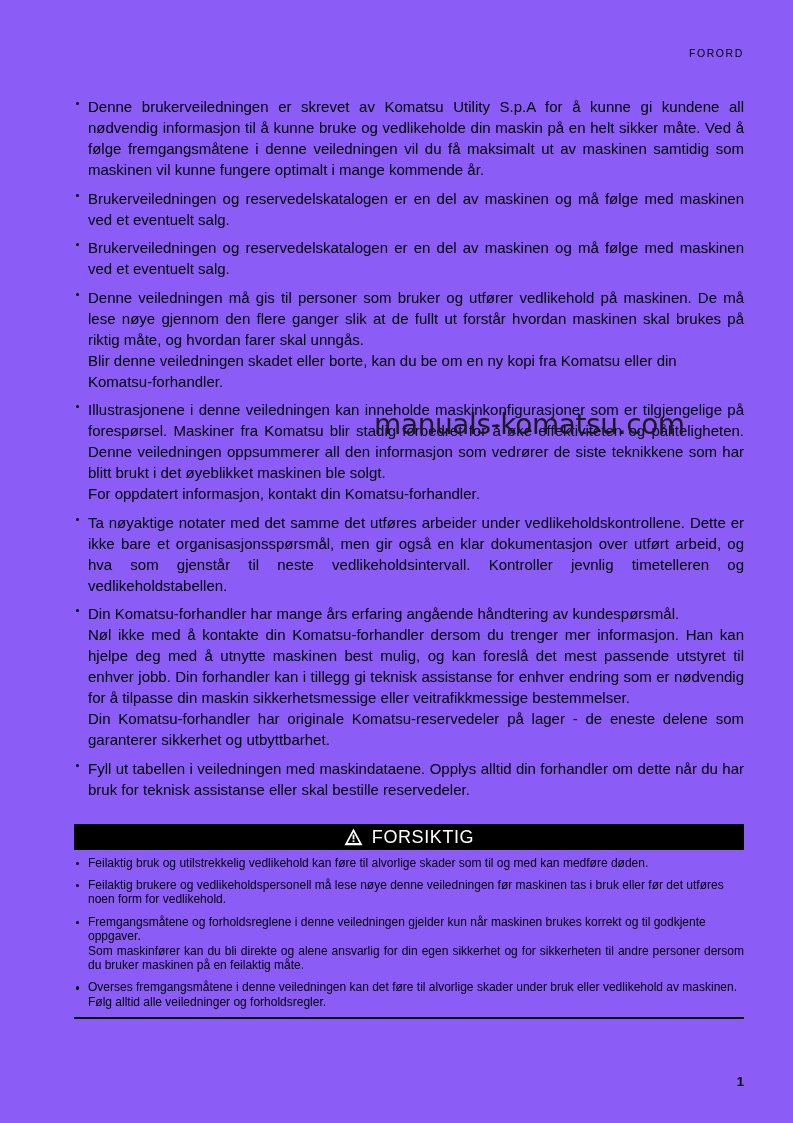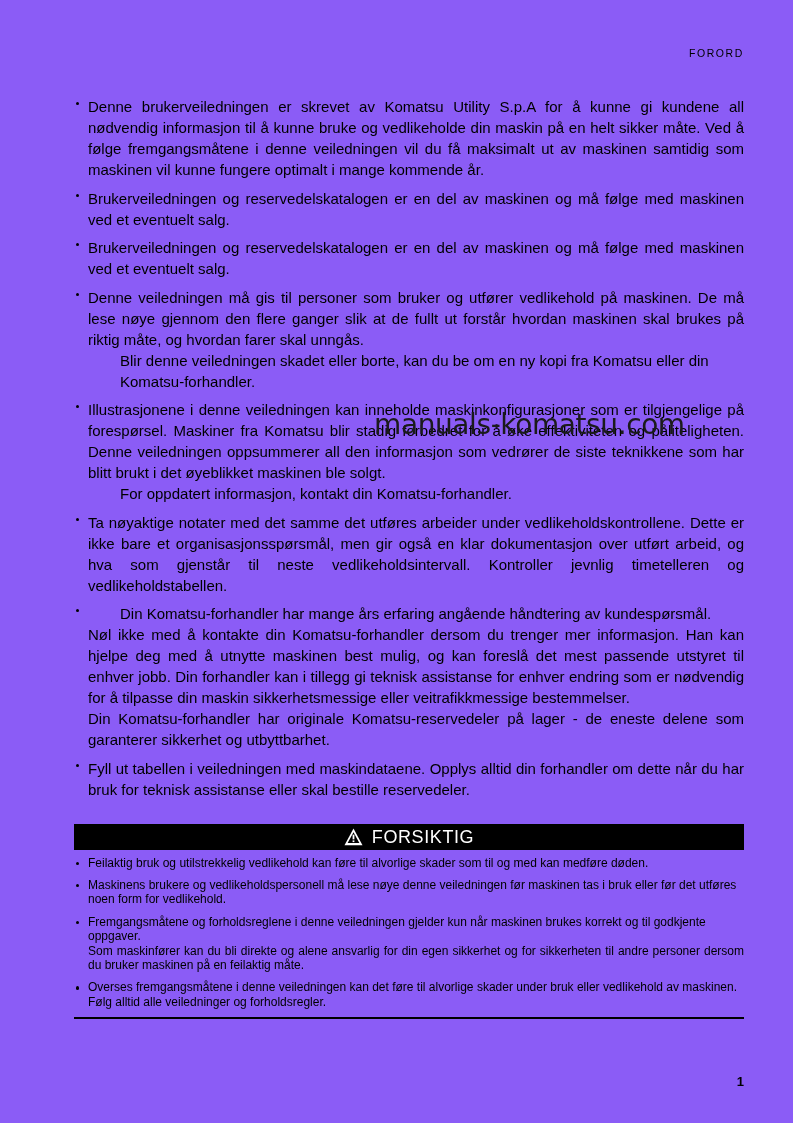--- a/index.html
+++ b/index.html
@@ -77,21 +77,20 @@
     border-radius: 50%;
   }
   ul.bullets > li p {
     margin: 0;
   }
   ul.bullets > li p.cont {
     text-align: justify;
   }
   ul.bullets > li p.nojust {
     text-align: left;
-    margin-left: 32px;
   }
 
   
   .warning-block {
     margin-top: 24px;
   }
   .warning-bar {
     background: #000000;
     height: 26px;
     display: flex;
@@ -204,21 +203,21 @@
           <rect x="9.05" y="13.1" width="1.9" height="1.8" fill="#ffffff"></rect>
         </svg>
         <span class="warn-label">FORSIKTIG</span>
       </div>
 
       <ul class="bullets bold-list">
         <li>
           <p>Feilaktig bruk og utilstrekkelig vedlikehold kan føre til alvorlige skader som til og med kan medføre døden.</p>
         </li>
         <li>
-          <p>Maskinens brukere og vedlikeholdspersonell må lese nøye denne veiledningen før maskinen tas i bruk eller før det utføres noen form for vedlikehold.</p>
+          <p>Feilaktig brukere og vedlikeholdspersonell må lese nøye denne veiledningen før maskinen tas i bruk eller før det utføres noen form for vedlikehold.</p>
         </li>
         <li>
           <p>Fremgangsmåtene og forholdsreglene i denne veiledningen gjelder kun når maskinen brukes korrekt og til godkjente oppgaver.</p>
           <p class="cont"> Som maskinfører kan du bli direkte og alene ansvarlig for din egen sikkerhet og for sikkerheten til andre personer dersom du bruker maskinen på en feilaktig måte.</p>
         </li>
         <li>
           <p>Overses fremgangsmåtene i denne veiledningen kan det føre til alvorlige skader under bruk eller vedlikehold av maskinen. Følg alltid alle veiledninger og forholdsregler.</p>
         </li>
       </ul>
 

